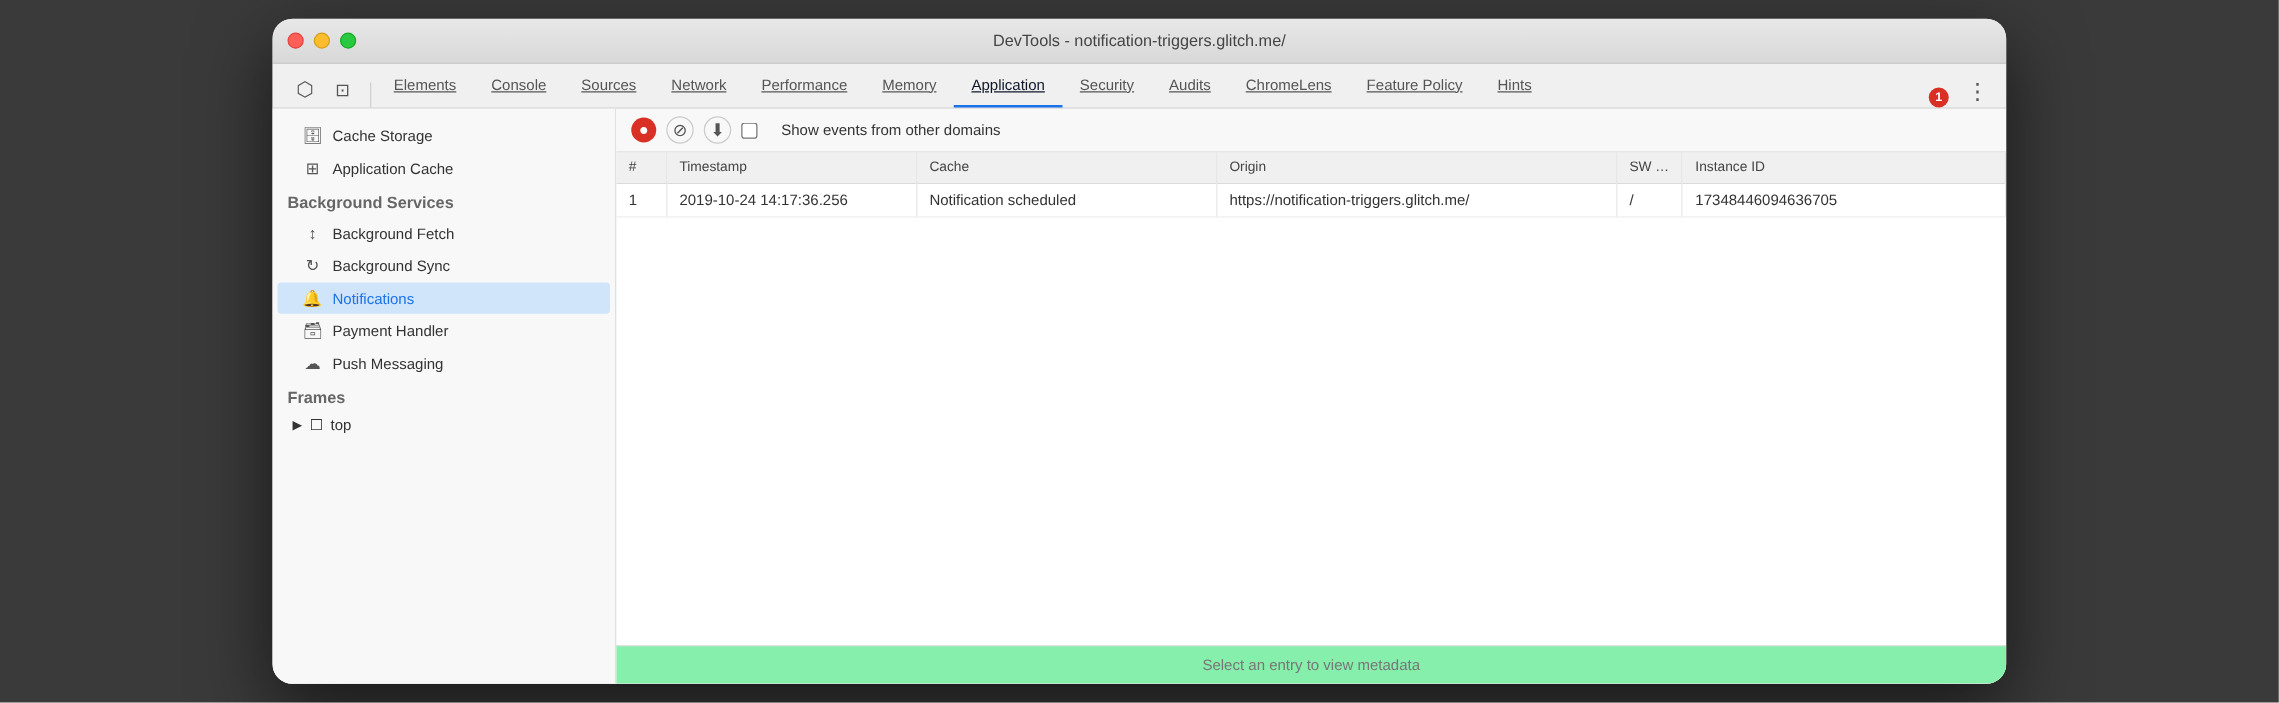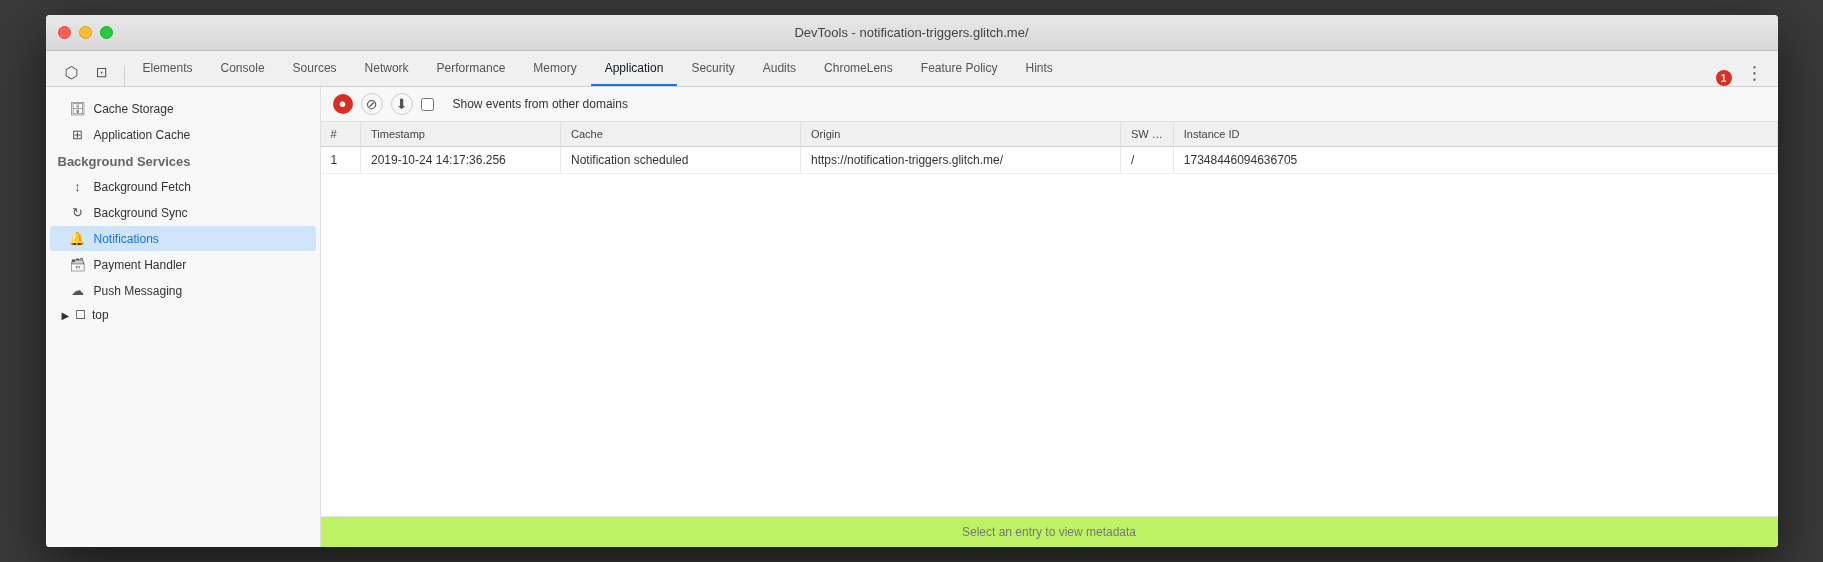--- a/index.html
+++ b/index.html
@@ -5,22 +5,22 @@
     * { box-sizing: border-box; margin: 0; padding: 0; }
     body {
       background: #3a3a3a;
       display: flex;
       align-items: center;
       justify-content: center;
       min-height: 100vh;
       font-family: -apple-system, BlinkMacSystemFont, 'Helvetica Neue', Arial, sans-serif;
     }
     .window {
-      width: 1732px;
-      border-radius: 4px;
+      width: 1387px;
+      border-radius: 16px;
       overflow: hidden;
       box-shadow: 0 20px 60px rgba(0,0,0,0.6);
       background: #f0f0f0;
     }
     .titlebar {
       background: linear-gradient(to bottom, #e8e8e8, #d8d8d8);
       height: 36px;
       display: flex;
       align-items: center;
       padding: 0 12px;
@@ -79,20 +79,21 @@
     .nav-tab {
       padding: 6px 14px;
       font-size: 12px;
       color: #555;
       cursor: pointer;
       border-bottom: 2px solid transparent;
       white-space: nowrap;
       display: flex;
       align-items: center;
       height: 100%;
+      text-decoration: underline;
     }
     .nav-tab.active {
       color: #0f172a;
       border-bottom: 2px solid #1a73e8;
       font-weight: 500;
     }
     .main-area {
       display: flex;
       height: 460px;
       background: white;
@@ -213,21 +214,21 @@
       border-right: 1px solid #e8e8e8;
     }
     .col-num { width: 40px; }
     .col-timestamp { width: 200px; }
     .col-event { width: 240px; }
     .col-origin { width: 320px; }
     .col-sw { width: 50px; }
     .col-instance { flex: 1; }
     .status-bar {
       border-top: 1px solid #e0e0e0;
-      background: #bef264;
+      background: #86efac;
       padding: 8px 16px;
       font-size: 12px;
       color: #777;
       text-align: center;
     }
     .error-badge {
       display: flex;
       align-items: center;
       gap: 4px;
       margin-left: auto;
@@ -325,20 +326,23 @@
       </div>
       <div class="sidebar-item">
         <span class="icon">🗃</span>
         <span>Payment Handler</span>
       </div>
       <div class="sidebar-item">
         <span class="icon">☁</span>
         <span>Push Messaging</span>
       </div>
 
+      <div class="sidebar-group-header">
+        <span>Frames</span>
+      </div>
       <div class="frames-item">
         <span style="font-size:10px;">▶</span>
         <span>☐</span>
         <span>top</span>
       </div>
     </div>
 
     <div class="content-area">
 
       <div class="content-toolbar">

